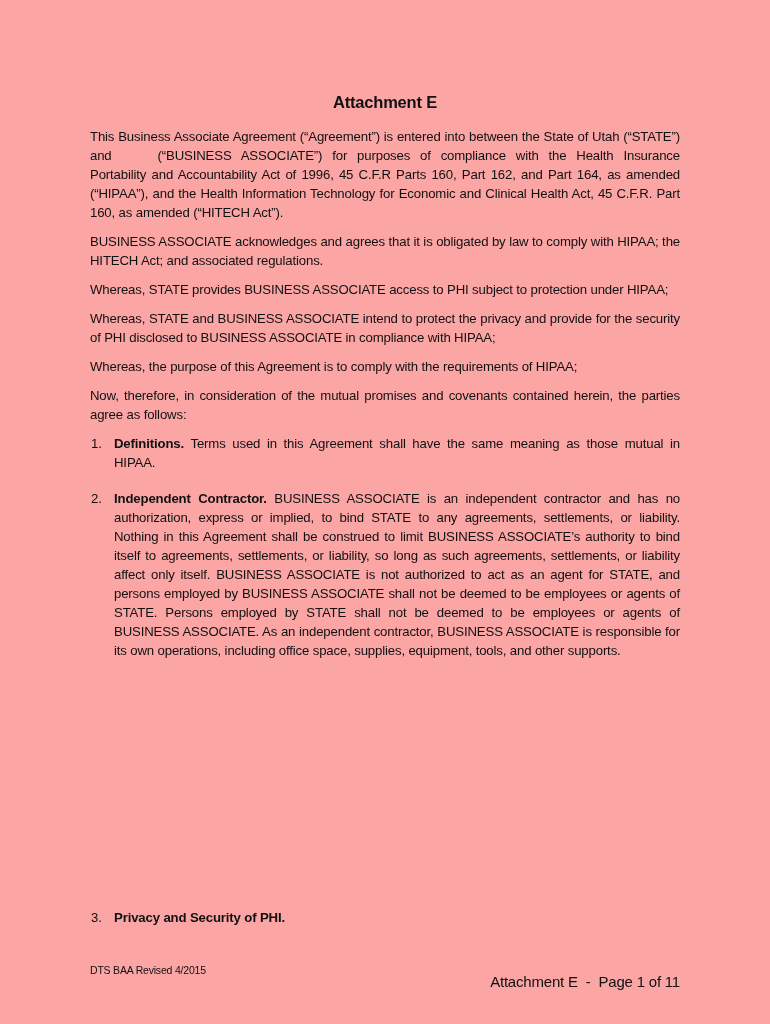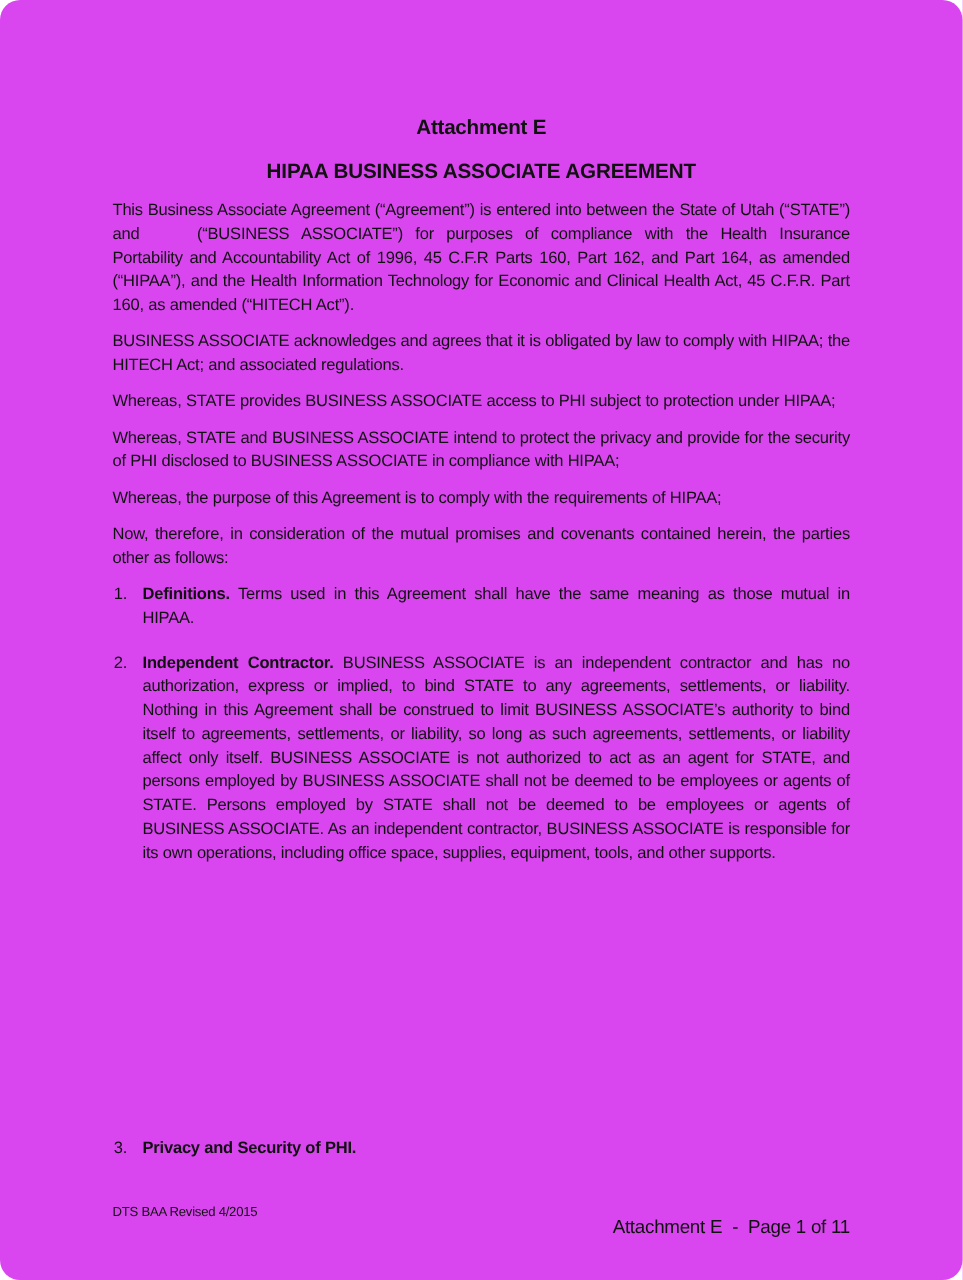--- a/index.html
+++ b/index.html
@@ -12,22 +12,21 @@
       height: 1024px;
       position: relative;
       overflow: hidden;
       font-family: "Liberation Sans", sans-serif;
       color: #111111;
     }
     .page {
       position: absolute;
       left: 0; top: 0;
       width: 770px; height: 1024px;
-      background: #d946ef;
-      border-radius: 16px;
+      background: #fca5a5;
     }
     .content {
       position: absolute;
       left: 90px;
       top: 92px;
       width: 590px;
     }
     .title-1 {
       text-align: center;
       font-weight: bold;
@@ -91,29 +90,28 @@
       letter-spacing: -0.2px;
       white-space: pre;
     }
   </style>
 </head>
 <body>
 
 <div class="page">
   <div class="content">
     <div class="title-1">Attachment E</div>
-    <div class="title-2">HIPAA BUSINESS ASSOCIATE AGREEMENT</div>
 
     <p class="para"><span>This Business Associate Agreement (“Agreement”) is entered into between the State of Utah (“STATE”) and</span><span class="blank"></span><span>(“BUSINESS ASSOCIATE”) for purposes of compliance with the Health Insurance Portability and Accountability Act of 1996, 45 C.F.R Parts 160, Part 162, and Part 164, as amended (“HIPAA”), and the Health Information Technology for Economic and Clinical Health Act, 45 C.F.R. Part 160, as amended (“HITECH Act”).</span></p>
 
     <p class="para">BUSINESS ASSOCIATE acknowledges and agrees that it is obligated by law to comply with HIPAA; the HITECH Act; and associated regulations.</p>
     <p class="para">Whereas, STATE provides BUSINESS ASSOCIATE access to PHI subject to protection under HIPAA;</p>
     <p class="para">Whereas, STATE and BUSINESS ASSOCIATE intend to protect the privacy and provide for the security of PHI disclosed to BUSINESS ASSOCIATE in compliance with HIPAA;</p>
     <p class="para">Whereas, the purpose of this Agreement is to comply with the requirements of HIPAA;</p>
-    <p class="para">Now, therefore, in consideration of the mutual promises and covenants contained herein, the parties other as follows:</p>
+    <p class="para">Now, therefore, in consideration of the mutual promises and covenants contained herein, the parties agree as follows:</p>
 
     <div class="list-item li-1">
       <span class="list-num">1.</span>
       <span class="list-heading">Definitions.</span><span> Terms used in this Agreement shall have the same meaning as those mutual in HIPAA.</span>
     </div>
 
     <div class="list-item li-2">
       <span class="list-num">2.</span>
       <span class="list-heading">Independent Contractor.</span><span> BUSINESS ASSOCIATE is an independent contractor and has no authorization, express or implied, to bind STATE to any agreements, settlements, or liability. Nothing in this Agreement shall be construed to limit BUSINESS ASSOCIATE’s authority to bind itself to agreements, settlements, or liability, so long as such agreements, settlements, or liability affect only itself. BUSINESS ASSOCIATE is not authorized to act as an agent for STATE, and persons employed by BUSINESS ASSOCIATE shall not be deemed to be employees or agents of STATE. Persons employed by STATE shall not be deemed to be employees or agents of BUSINESS ASSOCIATE. As an independent contractor, BUSINESS ASSOCIATE is responsible for its own operations, including office space, supplies, equipment, tools, and other supports.</span>
     </div>

